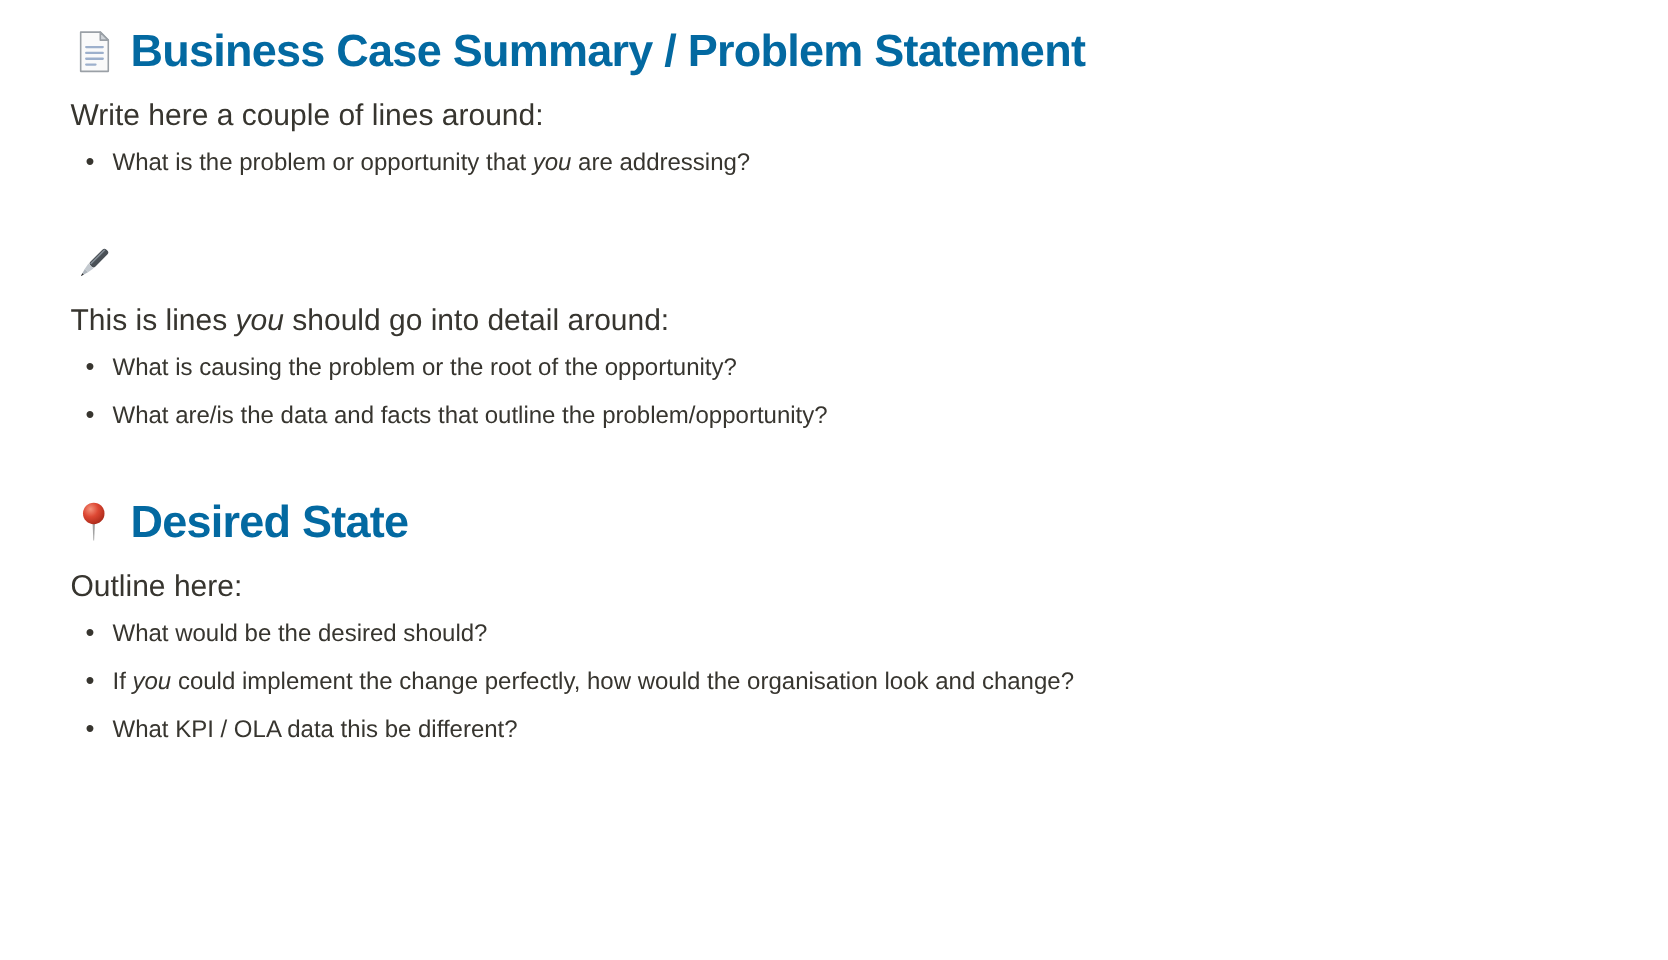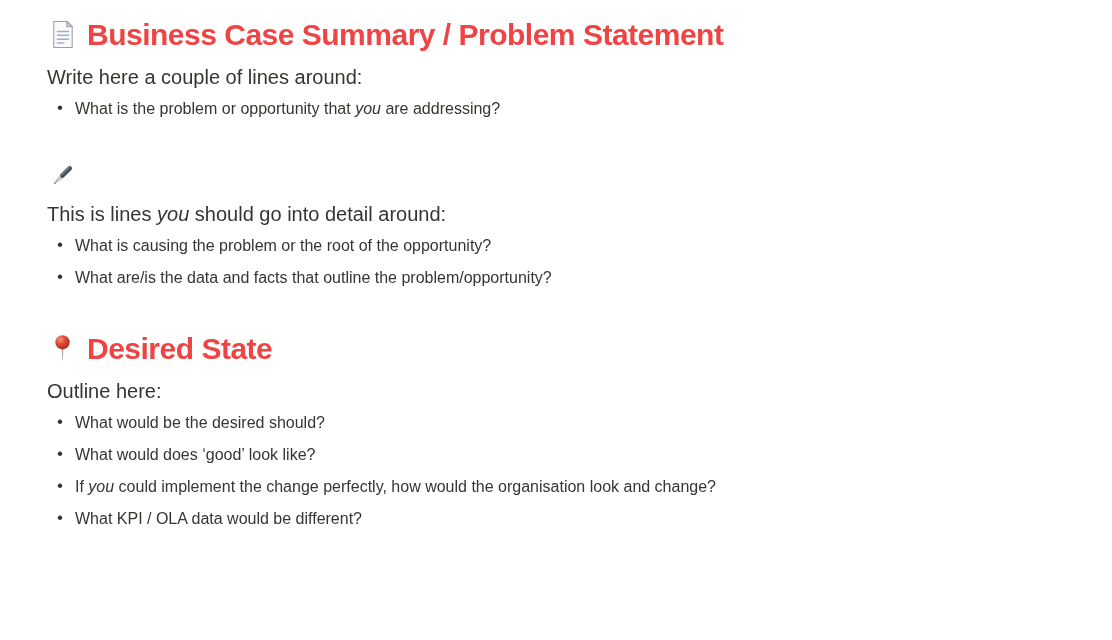--- a/index.html
+++ b/index.html
@@ -20,21 +20,21 @@
   }
   .section-heading {
     display: flex;
     align-items: center;
     gap: 9px;
     margin: 39px 0 11px 0;
     font-size: 30px;
     line-height: 39px;
     font-weight: 700;
     letter-spacing: -0.5px;
-    color: #ef4444;
+    color: #0369a1;
   }
   .section:first-child .section-heading {
     margin-top: 0;
   }
   .emoji-icon {
     display: inline-flex;
     width: 31px;
     height: 31px;
     flex: 0 0 auto;
   }
@@ -123,19 +123,18 @@
           </defs>
           <path d="M15.1 15 H16.9 L16.25 28.3 H15.75 Z" fill="#a3a3a3"></path>
           <circle cx="16" cy="9.6" r="7.4" fill="url(#pinball)"></circle>
         </svg>
       </span>
       <span>Desired State</span>
     </h1>
     <p class="intro"><span>Outline here:</span></p>
     <ul class="bullets">
         <li><span>What would be the desired should?</span></li>
-        <li><span>What would does ‘good’ look like?</span></li>
         <li><span>If </span><em>you</em><span> could implement the change perfectly, how would the organisation look and change?</span></li>
-        <li><span>What KPI / OLA data would be different?</span></li>
+        <li><span>What KPI / OLA data this be different?</span></li>
       </ul>
   </div>
 
 </div>
 
 </body></html>

